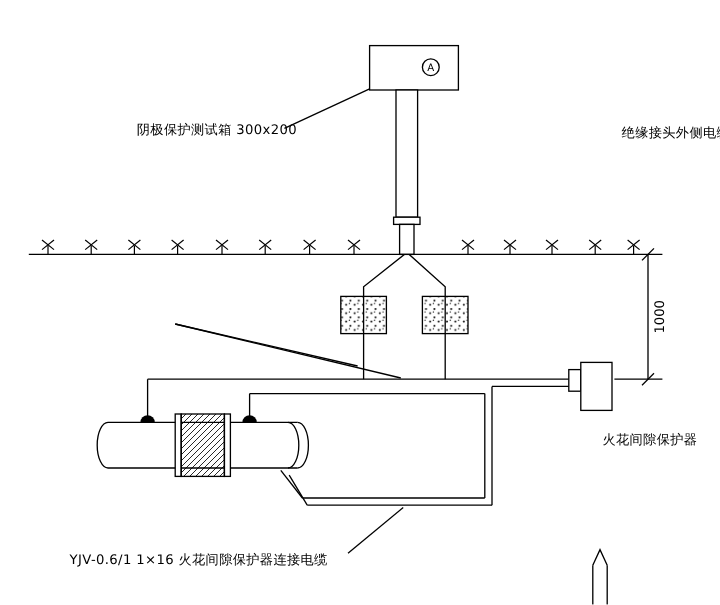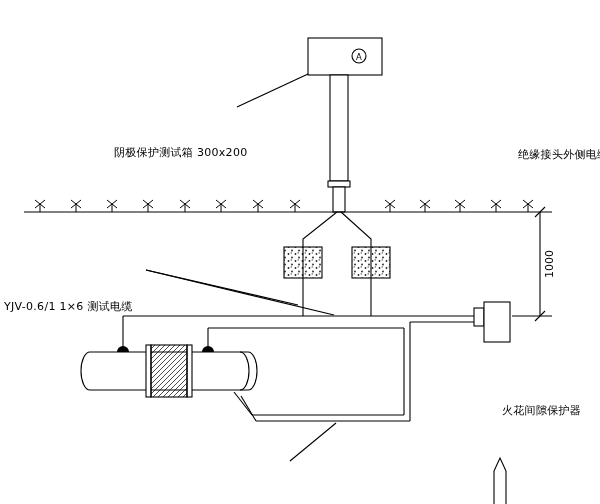--- a/index.html
+++ b/index.html
@@ -3,21 +3,21 @@
 <meta charset="utf-8">
 <style>
   html,body { margin:0; padding:0; background:#fff; }
   .canvas {
     position:relative; width:600px; height:504px; background:#ffffff;
     overflow:hidden; font-family:"DejaVu Sans", sans-serif; color:#000;
   }
   .diagram { position:absolute; left:0; top:0; }
   .lbl {
     position:absolute; font-size:11px; line-height:13px; color:#000;
-    white-space:nowrap; letter-spacing:0.3px;margin-top:44px;
+    white-space:nowrap; letter-spacing:0.3px;
   }
   .watermark {
     position:absolute; left:52px; top:204px; width:540px;
     font-family:"DejaVu Serif", serif; font-weight:bold;
     font-size:37px; line-height:44px; letter-spacing:1px;
     color:rgba(0,0,0,0.84); white-space:nowrap; pointer-events:none;
   }
 </style>
 </head>
 <body>
@@ -146,19 +146,19 @@
         <path d="M494,471 L500,458 L506,471"></path>
       </g>
 
     </g>
   </svg>
 
   <div class="lbl" style="left:114px; top:102px;">阴极保护测试箱 300x200</div>
 
   <div class="lbl" style="left:518px; top:104px;">绝缘接头外侧电缆</div>
 
-  <div class="lbl" style="left:4px; top:256px;">YJV-0.6/1 1×6  测试电缆</div>
 
   <div class="lbl" style="left:502px; top:360px;">火花间隙保护器</div>
 
+  <div class="lbl" style="left:58px; top:460px;">YJV-0.6/1 1×16  火花间隙保护器连接电缆</div>
 
 
 </div>
 
 </body></html>

